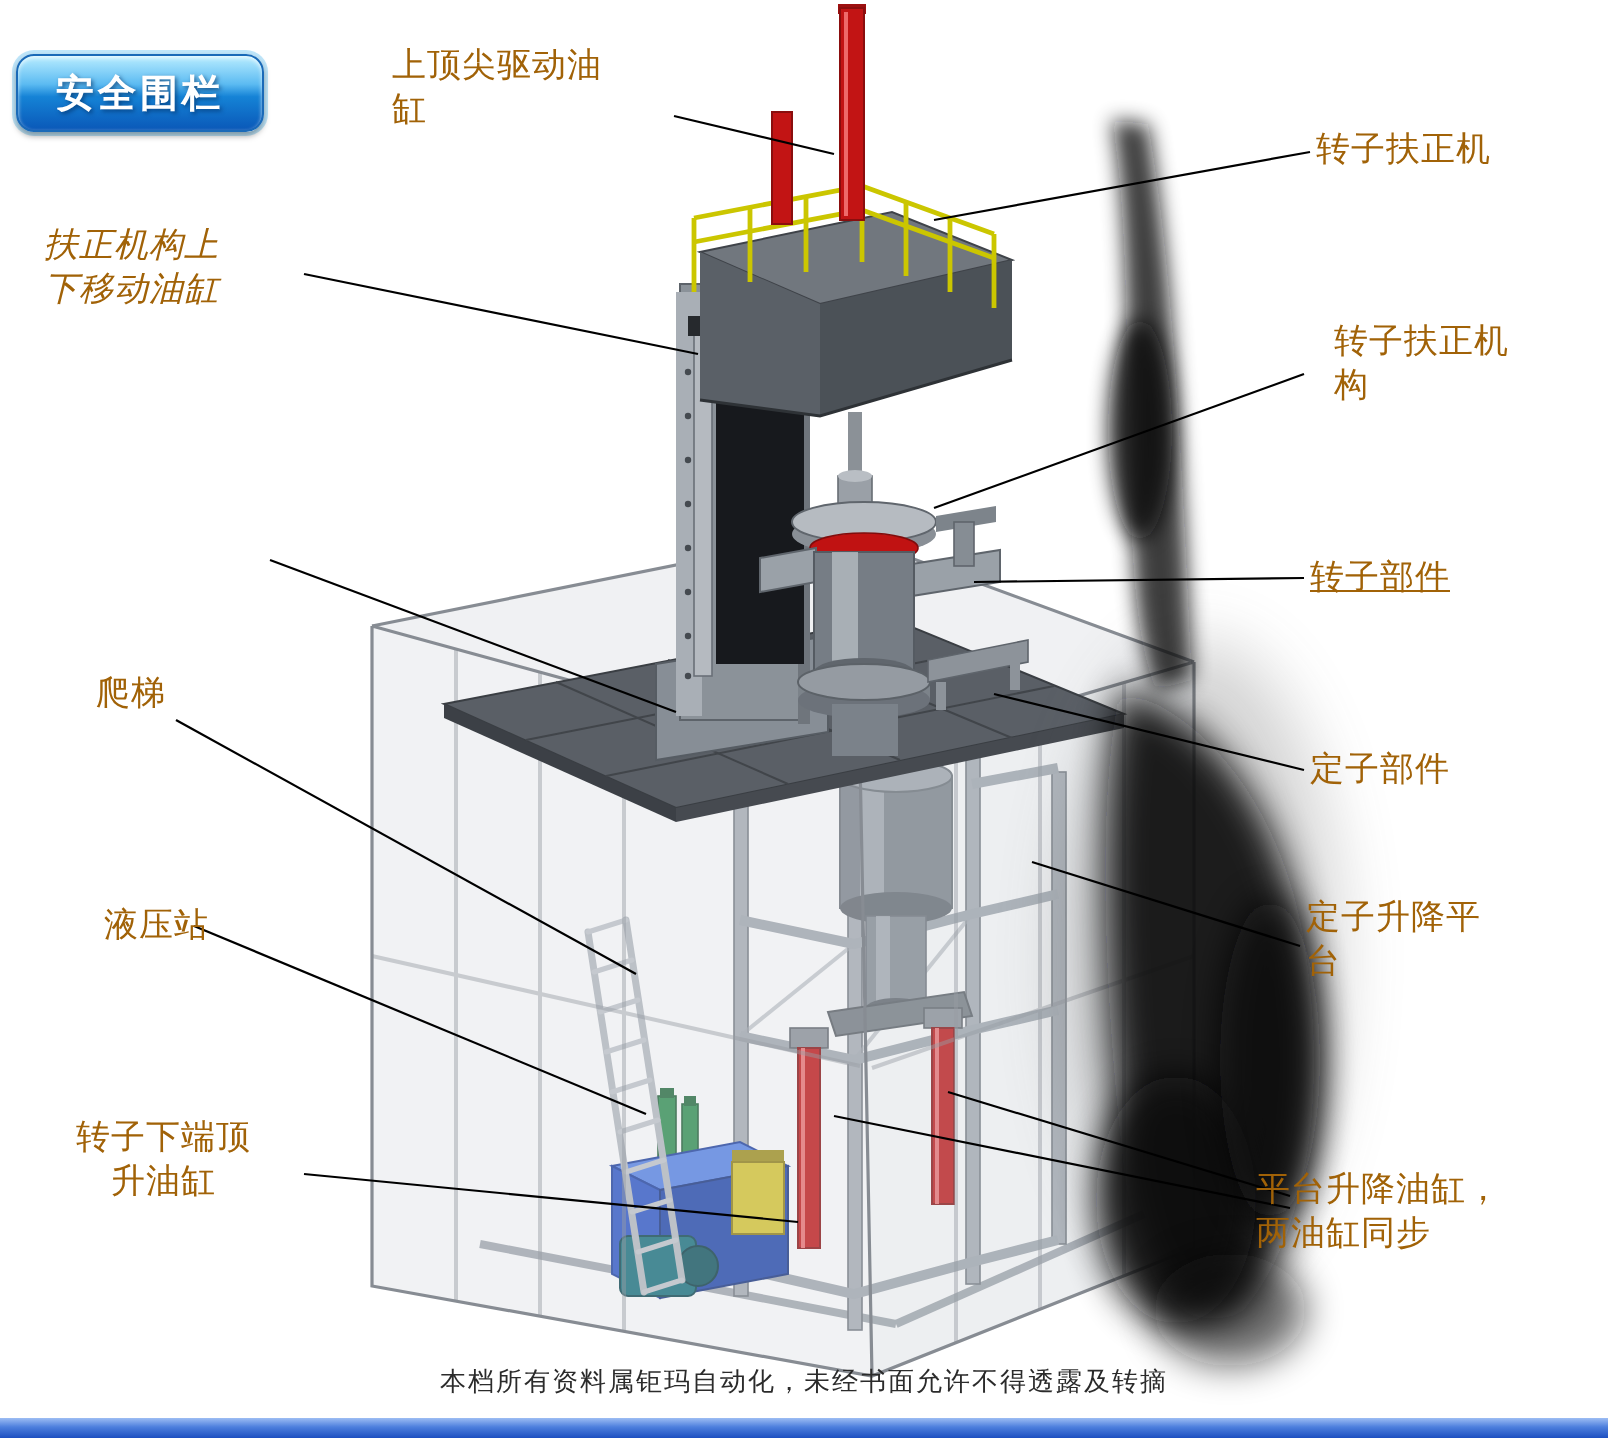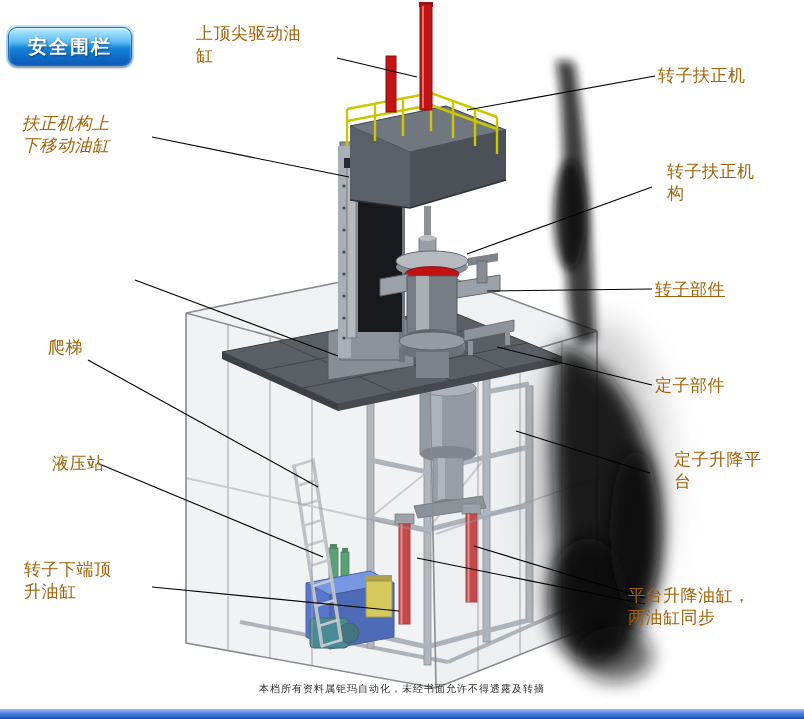--- a/index.html
+++ b/index.html
@@ -8,21 +8,21 @@
   .diagram-svg{position:absolute;left:0;top:0;}
   .label{position:absolute;font-size:17px;line-height:1.32;color:#a16207;white-space:pre-line;letter-spacing:0.5px;}
   .badge{
     position:absolute;left:8px;top:27px;width:122px;height:37px;border-radius:9px;
     background:linear-gradient(180deg,#b9edff 0%,#5cbbf2 38%,#1583d6 55%,#0a58b8 100%);
     border:1px solid #1a6ab8;
     box-shadow:0 2px 3px rgba(0,0,0,.35), inset 0 1px 2px rgba(255,255,255,.75), 0 0 0 2px #bfe6fa;
     display:flex;align-items:center;justify-content:center;
   }
   .badge span{color:#fff;font-size:19px;font-weight:bold;text-shadow:1px 1px 2px rgba(0,40,90,.65);letter-spacing:2px;}
-  .footer-text{position:absolute;left:0;top:682px;width:100%;text-align:center;font-size:10px;color:#2b2b2b;letter-spacing:1px;}
+  .footer-text{position:absolute;left:0;top:682px;width:100%;text-align:center;font-size:13px;color:#2b2b2b;letter-spacing:1px;}
   .footer-bar{position:absolute;left:0;bottom:0;width:100%;height:10px;
     background:linear-gradient(180deg,#9dbdf4 0%,#4d7fdd 45%,#1d4fc0 100%);}
 </style>
 </head>
 <body>
 
 <div class="page">
 
   <svg class="diagram-svg" width="804" height="719" viewBox="0 0 804 719">
     <defs>
@@ -247,23 +247,23 @@
 缸</div>
   <div class="label" style="left:658px;top:64px;">转子扶正机</div>
   <div class="label" style="left:22px;top:112px;font-style:italic;">扶正机构上
 下移动油缸</div>
   <div class="label" style="left:655px;top:160px;margin-left:12px;">转子扶正机
 构</div>
   <div class="label" style="left:655px;top:278px;text-decoration:underline;">转子部件</div>
   <div class="label" style="left:48px;top:336px;">爬梯</div>
   <div class="label" style="left:655px;top:374px;">定子部件</div>
   <div class="label" style="left:52px;top:452px;">液压站</div>
-  <div class="label" style="left:653px;top:448px;margin-left:21px;">定子升降平
+  <div class="label" style="left:653px;top:448px;">定子升降平
 台</div>
-  <div class="label" style="left:24px;top:558px;">转子下端顶
+  <div class="label" style="left:38px;top:558px;text-align:center;">转子下端顶
 升油缸</div>
   <div class="label" style="left:628px;top:584px;">平台升降油缸，
 两油缸同步</div>
 
   <div class="footer-text">本档所有资料属钜玛自动化，未经书面允许不得透露及转摘</div>
   <div class="footer-bar"></div>
 
 </div>
 
 </body></html>

